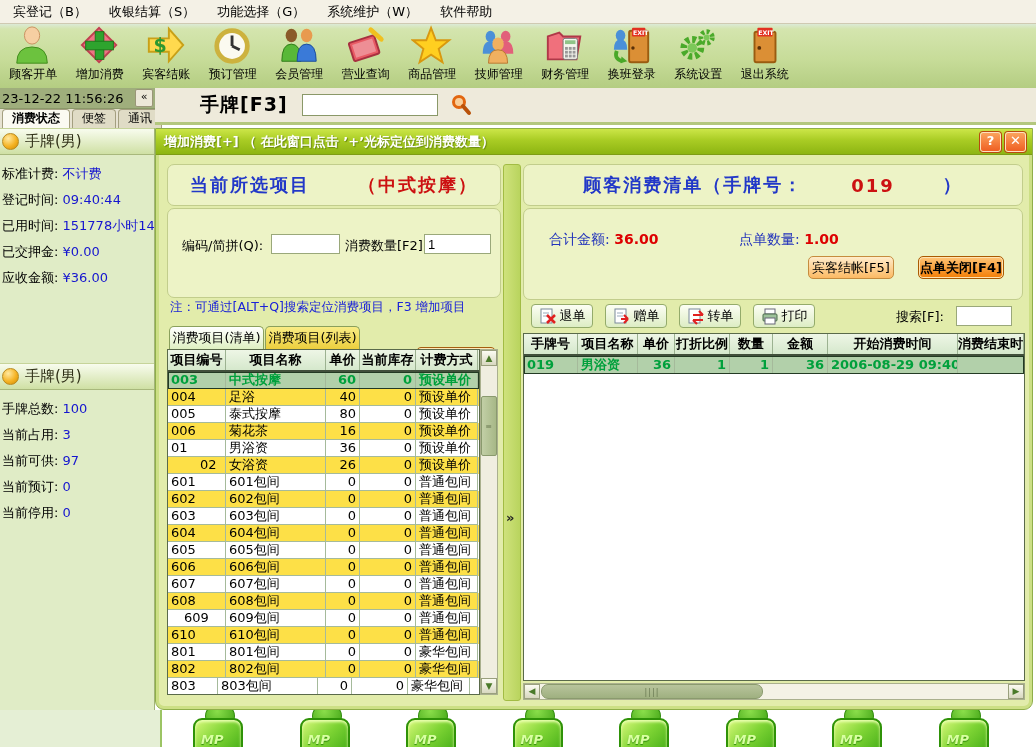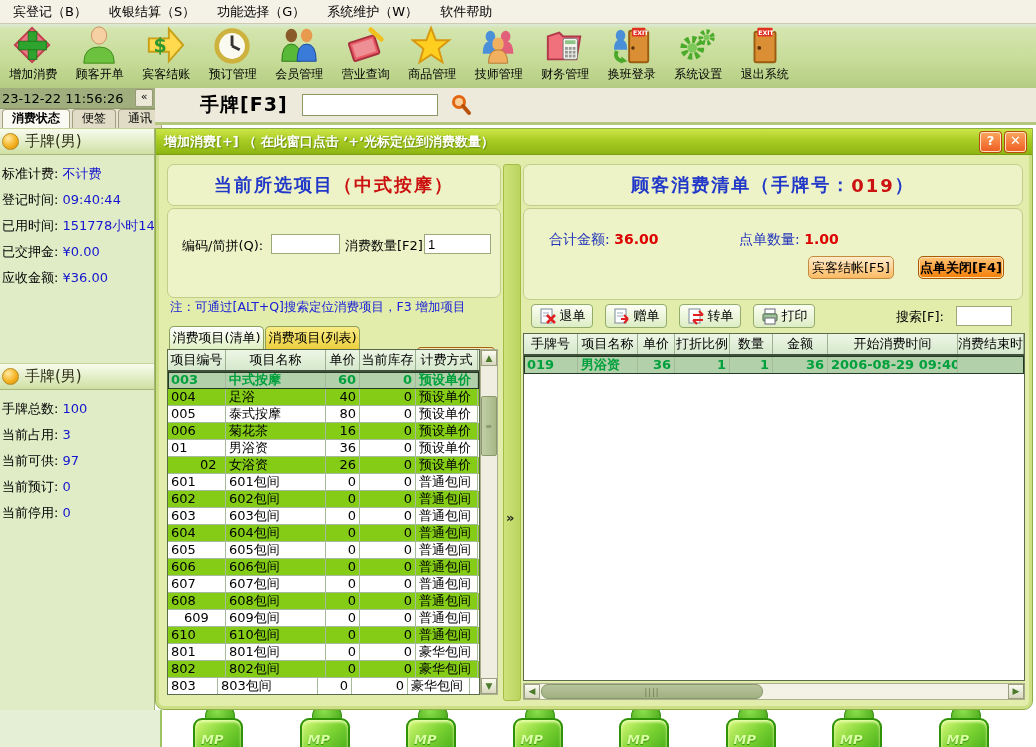--- a/index.html
+++ b/index.html
@@ -54,47 +54,47 @@
   #dlg-title{position:absolute;left:0;top:0;width:100%;height:26px;
     background:linear-gradient(#cce648 0%,#a9cc24 45%,#8db512 100%);
     border-bottom:1px solid #7d9c14;display:flex;align-items:center;box-sizing:border-box;border-radius:0;}
   #dlg-title .ttext{color:#fff;font-weight:bold;font-size:13px;padding-left:8px;flex:1;
     text-shadow:1px 1px 1px #6a8a10;white-space:nowrap;overflow:hidden;}
   .title-btn{width:19px;height:18px;margin-right:4px;border:1px solid #ffe0c0;border-radius:3px;
     background:linear-gradient(#fba35c,#ef5f23);color:#fff;font-weight:bold;font-size:13px;line-height:16px;
     text-align:center;cursor:pointer;box-shadow:0 0 0 1px #b84a10;}
 
   .sect-box{position:absolute;background:#edf3c6;border:1px solid #c2cd8c;border-radius:7px;box-sizing:border-box;}
-  .big-head{display:flex;align-items:center;justify-content:center;font-size:18px;font-weight:bold;letter-spacing:2px;white-space:nowrap;}
+  .big-head{display:flex;align-items:center;justify-content:center;font-size:18px;font-weight:bold;letter-spacing:2px;white-space:nowrap;gap:48px;}
   .head-blue{color:#2238c8;}
   .head-red{color:#cc1111;}
 
   
   #code-label,#qty-label{position:absolute;font-size:13px;}
   .dlg-input{position:absolute;height:20px;border:1px solid #9aa87a;background:#fff;font-size:13px;padding:0 3px;box-sizing:border-box;}
   #add-btn{position:absolute;left:248px;top:138px;width:78px;height:21px;
     background:linear-gradient(#ffd27e,#f09022 60%,#e87f12);border:1px solid #a55f10;border-radius:5px;
     font-weight:bold;font-size:13px;line-height:19px;text-align:center;cursor:pointer;
     box-shadow:0 0 0 1px #ffe9b8 inset;}
   #left-note{position:absolute;left:14px;top:170px;width:330px;color:#1a22d8;font-size:12.5px;white-space:nowrap;}
   .ltab{position:absolute;height:23px;line-height:22px;text-align:center;font-size:13px;
     border:1px solid #8aa05c;border-bottom:none;border-radius:5px 5px 0 0;cursor:pointer;box-sizing:border-box;}
   .ltab.active{background:linear-gradient(#ffffff,#dff0c2);z-index:2;}
   .ltab.inactive{background:linear-gradient(#f8ec84,#eccf3e);}
 
   
   .grid{position:absolute;background:#fff;border:1px solid #5a6a4a;box-sizing:border-box;overflow:hidden;}
-  .grid .hrow{display:flex;background:linear-gradient(#eef6e6,#d5e8cc);border-bottom:2px solid #41503b;box-sizing:border-box;}
+  .grid .hrow{display:flex;background:linear-gradient(#eef6e6,#d5e8cc);border-bottom:2px solid #41503b;box-sizing:border-box;font-weight:bold;}
   .grid .hcell{font-size:13px;text-align:center;border-right:1px solid #9cb291;box-sizing:border-box;
     white-space:nowrap;overflow:hidden;line-height:20px;}
   .grid .drow{display:flex;box-sizing:border-box;cursor:default;}
   .grid .dcell{font-size:13px;border-right:1px solid #a5ba9b;border-bottom:1px solid #a5ba9b;box-sizing:border-box;
     white-space:nowrap;overflow:hidden;padding:0 3px;}
   .num{text-align:right;}
-  .rowgreen{background:#84cc16;}
+  .rowgreen{background:#fde047;}
   .rowsel{background:#b2d0aa !important;outline:1px solid #233a23;outline-offset:-1px;}
   .rowsel .dcell{color:#00a03c;font-weight:bold;}
 
   
   .vscroll{position:absolute;width:18px;background:#f0eee0;border:1px solid #aab08e;box-sizing:border-box;}
   .sbtn{position:absolute;left:0;width:16px;height:16px;background:linear-gradient(#fbfbf2,#d8d8c0);
     border:1px solid #9aa07e;box-sizing:border-box;color:#4a7a2a;font-size:9px;text-align:center;line-height:14px;cursor:pointer;}
   .vthumb{position:absolute;left:0;width:16px;background:linear-gradient(90deg,#c2cfa6,#a7b887);
     border:1px solid #8a9a6e;border-radius:2px;box-sizing:border-box;cursor:pointer;}
   .hscroll{position:absolute;height:17px;background:#f4f2e6;border:1px solid #aab08e;box-sizing:border-box;}
@@ -144,32 +144,32 @@
   <div id="menubar">
       <div class="menu-item">宾登记（B）</div>
       <div class="menu-item">收银结算（S）</div>
       <div class="menu-item">功能选择（G）</div>
       <div class="menu-item">系统维护（W）</div>
       <div class="menu-item">软件帮助</div>
     </div>
   <div id="toolbar">
       <div class="tool-item">
         <svg viewBox="0 0 44 44">
+          <ellipse cx="21" cy="11" rx="8" ry="9" fill="#f6cfa2" stroke="#c89060"></ellipse>
+          <path d="M5 40 Q5 23 21 23 Q37 23 37 40 Z" fill="#6cc23e" stroke="#3f8a1a"></path>
+        </svg>
+        <div class="tool-label">顾客开单</div>
+      </div>
+      <div class="tool-item">
+        <svg viewBox="0 0 44 44">
           <polygon points="21,3 39,21 21,39 3,21" fill="#ee7484" stroke="#c04050" stroke-width="2"></polygon>
           <rect x="17" y="7" width="9" height="29" fill="#2ea42e" stroke="#1a7a1a"></rect>
           <rect x="7" y="17" width="29" height="9" fill="#2ea42e" stroke="#1a7a1a"></rect>
         </svg>
         <div class="tool-label">增加消费</div>
-      </div>
-      <div class="tool-item">
-        <svg viewBox="0 0 44 44">
-          <ellipse cx="21" cy="11" rx="8" ry="9" fill="#f6cfa2" stroke="#c89060"></ellipse>
-          <path d="M5 40 Q5 23 21 23 Q37 23 37 40 Z" fill="#6cc23e" stroke="#3f8a1a"></path>
-        </svg>
-        <div class="tool-label">顾客开单</div>
       </div>
       <div class="tool-item">
         <svg viewBox="0 0 44 44">
           <polygon points="4,14 25,14 25,4 40,21 25,38 25,28 4,28" fill="#ffd94e" stroke="#c8a018" stroke-width="2"></polygon>
           <text x="9" y="28" font-size="20" font-weight="bold" fill="#2f9830">$</text>
         </svg>
         <div class="tool-label">宾客结账</div>
       </div>
       <div class="tool-item">
         <svg viewBox="0 0 44 44">

